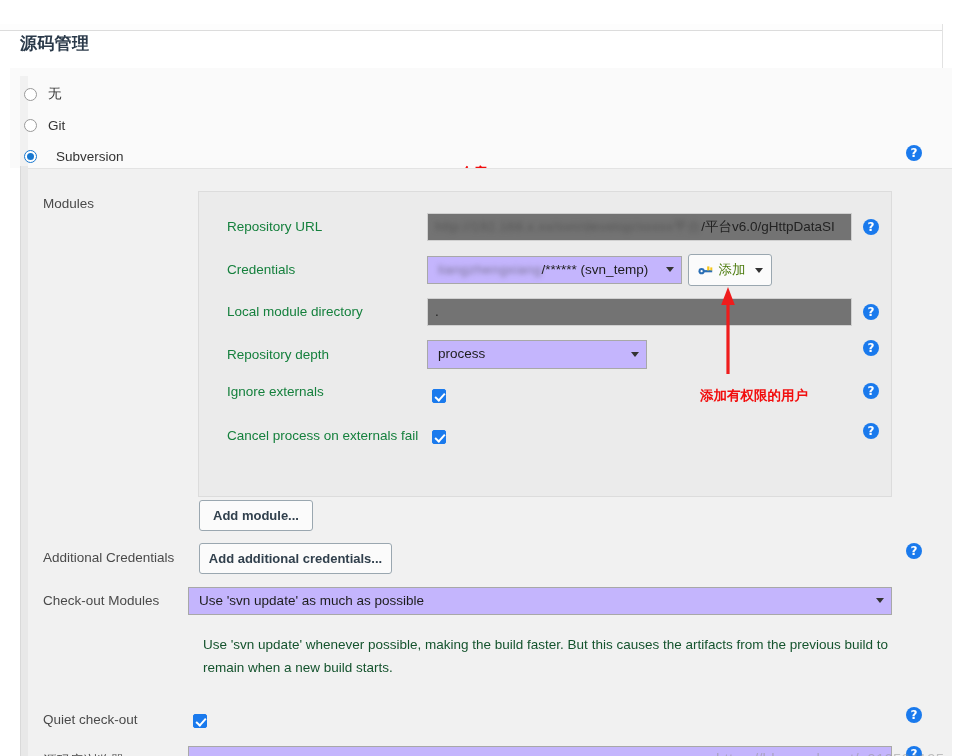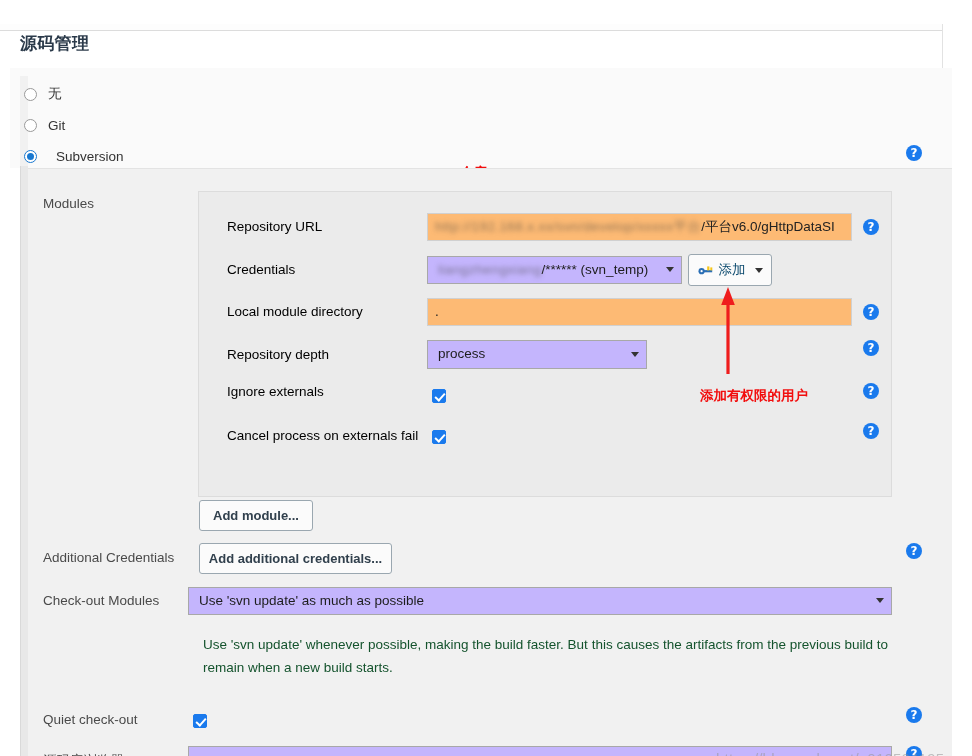--- a/index.html
+++ b/index.html
@@ -121,29 +121,29 @@
   .modules-panel {
     position: absolute;
     left: 198px; top: 167px;
     width: 694px; height: 306px;
     background: #ebebeb;
     border: 1px solid #dcdcdc;
   }
   .sub-label {
     position: absolute;
     font-size: 13.5px;
-    color: #000000;
+    color: #15803d;
     white-space: nowrap;
     text-align: center;
   }
 
   
   .text-input {
     position: absolute;
-    background: #fdba74;
+    background: #737373;
     border: 1px solid #d0d0d0;
     font-size: 13.5px;
     color: #222222;
     padding: 0 7px;
     line-height: 26px;
     height: 28px;
     overflow: hidden;
     white-space: nowrap;
   }
   .select-box {
@@ -212,21 +212,21 @@
     color: #31404d;
     display: flex;
     align-items: center;
     justify-content: center;
     white-space: nowrap;
     padding: 0 12px;
   }
   .btn-add-cred {
     gap: 5px;
     font-weight: normal;
-    color: #0c4a6e;
+    color: #4d7c0f;
     font-size: 13.5px;
   }
 
   
   .key-icon { width: 16px; height: 12px; flex: none; }
 
   .btn-caret {
     width: 0; height: 0;
     border-left: 4px solid transparent;
     border-right: 4px solid transparent;

